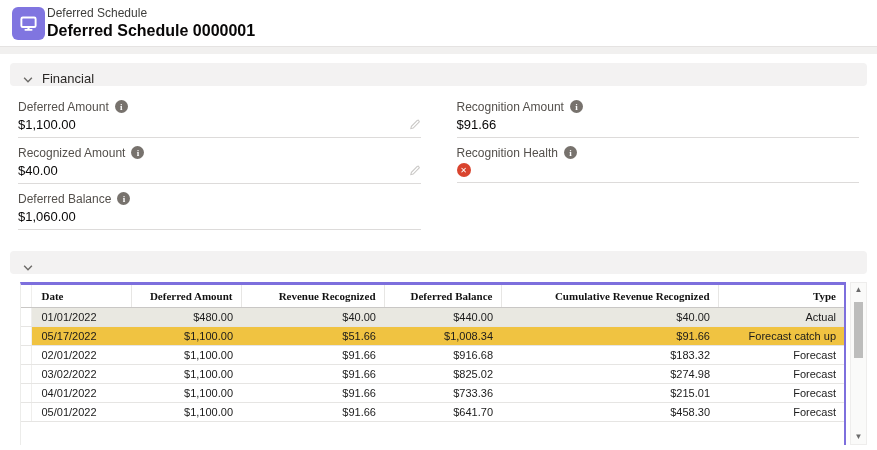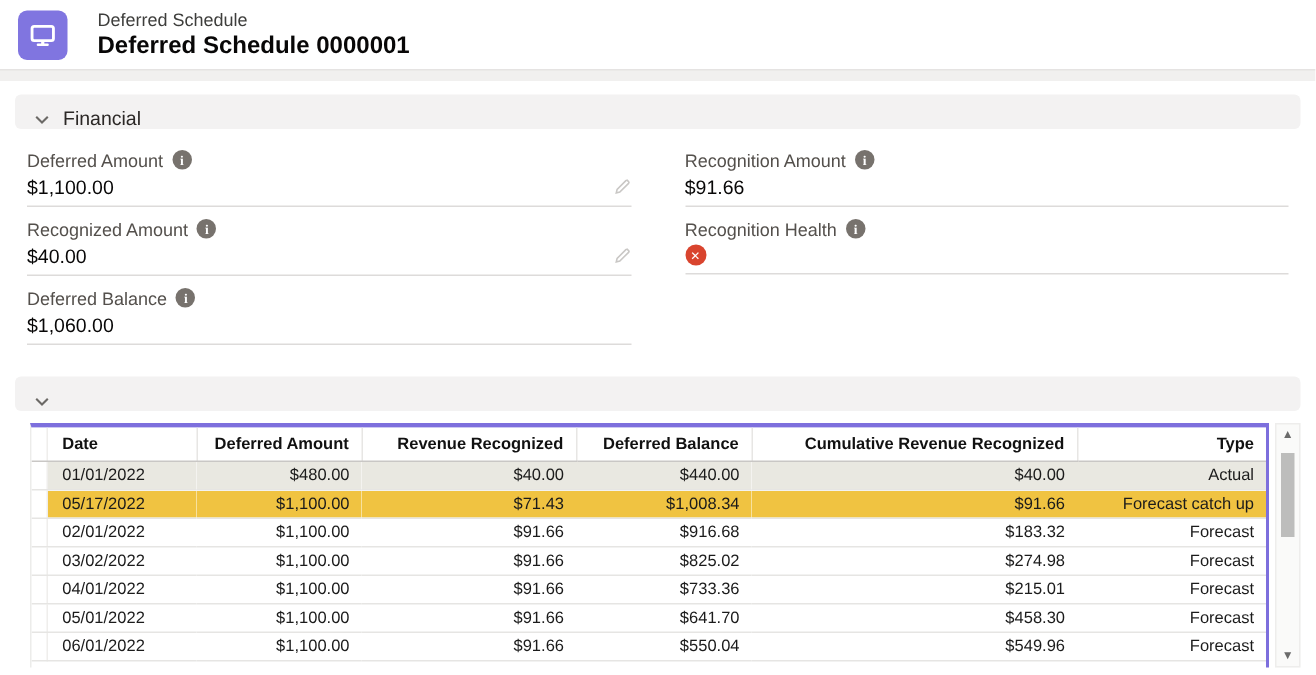--- a/index.html
+++ b/index.html
@@ -8,21 +8,21 @@
     --highlight-row:#F0C341;
     --shaded-row:#E9E8E1;
     --error-red:#D9442E;
     --border:#DDDBDA;
   }
   *{box-sizing:border-box;margin:0;padding:0;}
   html,body{width:877px;height:450px;overflow:hidden;}
   body{font-family:"Liberation Sans","DejaVu Sans",sans-serif;background:#fff;color:#080707;}
 
   
-  .app-header{display:flex;align-items:center;gap:20px;padding:6px 12px;height:46px;background:#fff;}
+  .app-header{display:flex;align-items:center;gap:2px;padding:6px 12px;height:46px;background:#fff;}
   .record-icon{width:33px;height:33px;border-radius:6px;background:var(--brand-purple);display:flex;align-items:center;justify-content:center;flex:0 0 auto;}
   .titles{display:flex;flex-direction:column;justify-content:center;line-height:1.25;}
   .obj-label{font-size:12px;color:#3e3e3c;}
   .record-title{font-size:16px;font-weight:bold;color:#080707;}
   .header-strip{height:8px;background:#f1f0ef;border-top:1px solid #e5e3e2;}
 
   
   .section-bar{display:flex;align-items:flex-end;gap:8px;background:#f3f2f2;border-radius:4px;margin:9px 10px 0 10px;height:23px;padding:0 12px;cursor:pointer;}
   .section-title{font-size:13px;color:#2b2826;}
   .chev{display:flex;align-items:center;}
@@ -38,21 +38,21 @@
   .field-value{font-size:13px;color:#080707;}
   .edit-icon{cursor:pointer;display:flex;align-items:center;}
   .error-dot{width:14px;height:14px;border-radius:50%;background:var(--error-red);color:#fff;font-size:8px;font-weight:bold;display:flex;align-items:center;justify-content:center;}
 
   
   .table-region{display:flex;margin:8px 10px 0 20px;height:163px;}
   .grid-wrap{flex:1;border-top:3px solid var(--table-accent);border-right:2px solid var(--table-accent);background:#fff;overflow:hidden;border-left:1px solid #ececea;}
   table{border-collapse:collapse;width:100%;table-layout:fixed;font-size:11px;}
   col.c-gutter{width:10px;} col.c-date{width:100px;} col.c-defamt{width:110px;}
   col.c-revrec{width:143px;} col.c-defbal{width:117px;} col.c-cumrev{width:217px;} col.c-type{width:auto;}
-  thead th{font-weight:bold;text-align:right;padding:4px 8px 4px 4px;border-bottom:1px solid #c9c7c5;border-right:1px solid #e7e6e4;background:#fff;color:#111;height:22px;}
+  thead th{font-weight:bold;text-align:right;padding:4px 8px 4px 4px;border-bottom:1px solid #c9c7c5;border-right:1px solid #e7e6e4;background:#fff;color:#111;height:22px;font-family:Liberation Serif, serif;}
   thead th.al{text-align:left;padding-left:10px;}
   thead th.gutter,td.gutter{background:#fff;border-right:1px solid #efeeec;padding:0;}
   thead th:last-child{border-right:none;}
   tbody td{padding:3px 8px 3px 4px;text-align:right;border-bottom:1px solid #e6e5e3;height:19px;color:#1b1b1b;white-space:nowrap;overflow:hidden;margin-left:36px;}
   tbody td.al{text-align:left;padding-left:10px;}
   tbody tr.shaded td:not(.gutter){background:var(--shaded-row);}
   tbody tr.highlight td:not(.gutter){background:var(--highlight-row);}
   tbody tr{cursor:pointer;}
 
   
@@ -188,21 +188,21 @@
             <td class="ar">$480.00</td>
             <td class="ar">$40.00</td>
             <td class="ar">$440.00</td>
             <td class="ar">$40.00</td>
             <td class="ar">Actual</td>
           </tr>
           <tr class="highlight">
             <td class="gutter"></td>
             <td class="al">05/17/2022</td>
             <td class="ar">$1,100.00</td>
-            <td class="ar">$71.43</td>
+            <td class="ar">$51.66</td>
             <td class="ar">$1,008.34</td>
             <td class="ar">$91.66</td>
             <td class="ar">Forecast catch up</td>
           </tr>
           <tr>
             <td class="gutter"></td>
             <td class="al">02/01/2022</td>
             <td class="ar">$1,100.00</td>
             <td class="ar">$91.66</td>
             <td class="ar">$916.68</td>
@@ -227,29 +227,20 @@
             <td class="ar">$215.01</td>
             <td class="ar">Forecast</td>
           </tr>
           <tr>
             <td class="gutter"></td>
             <td class="al">05/01/2022</td>
             <td class="ar">$1,100.00</td>
             <td class="ar">$91.66</td>
             <td class="ar">$641.70</td>
             <td class="ar">$458.30</td>
-            <td class="ar">Forecast</td>
-          </tr>
-          <tr>
-            <td class="gutter"></td>
-            <td class="al">06/01/2022</td>
-            <td class="ar">$1,100.00</td>
-            <td class="ar">$91.66</td>
-            <td class="ar">$550.04</td>
-            <td class="ar">$549.96</td>
             <td class="ar">Forecast</td>
           </tr>
         </tbody>
     </table>
   </div>
   <div class="vscroll">
     <span class="scroll-arrow">▲</span>
     <div class="scroll-track">
       <div class="scroll-thumb"></div>
     </div>

